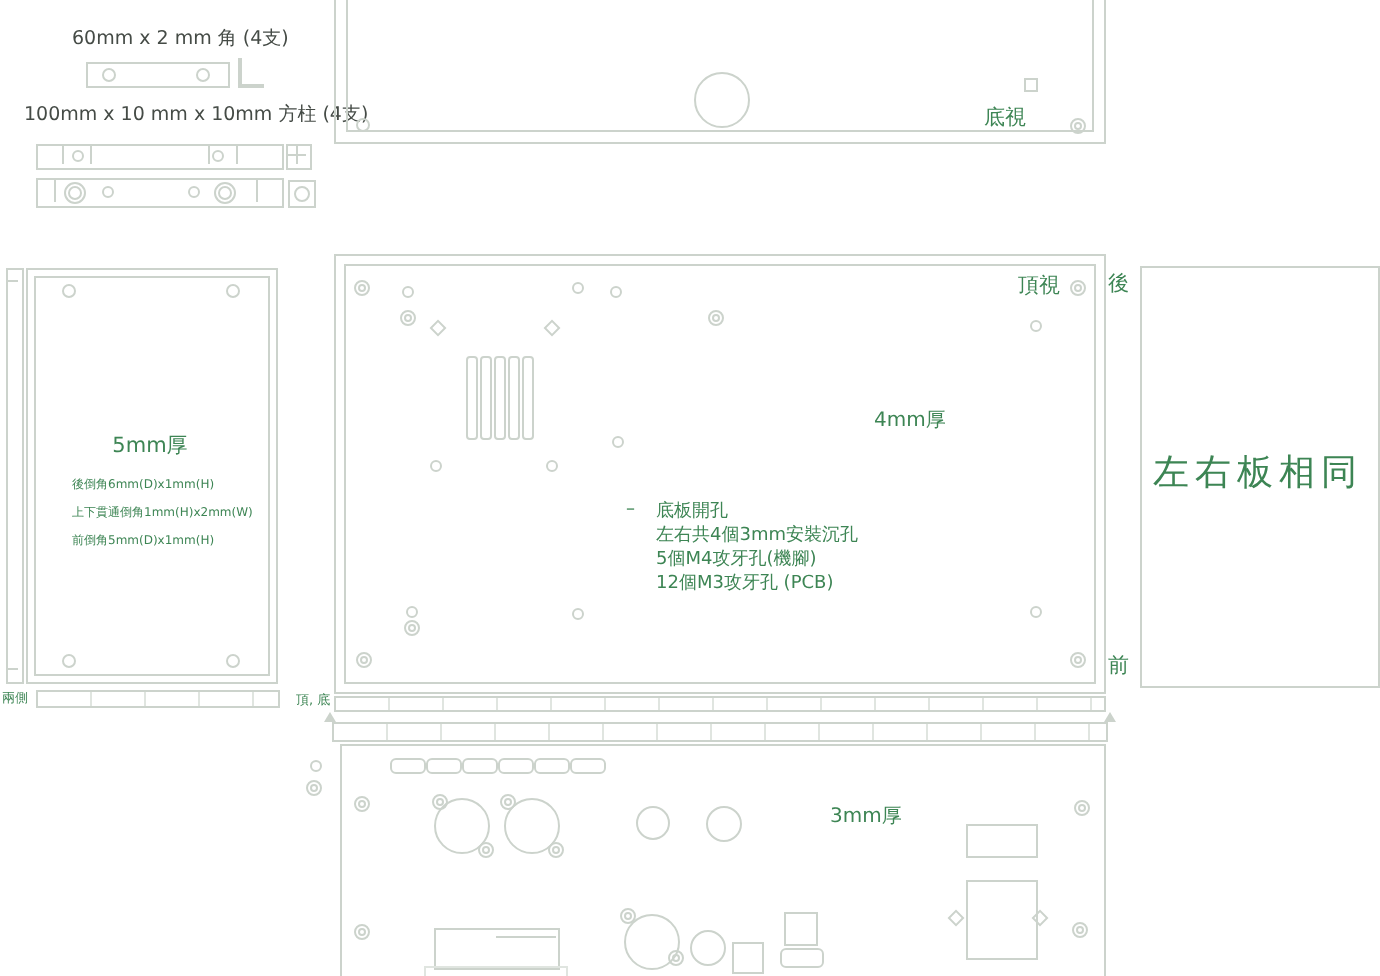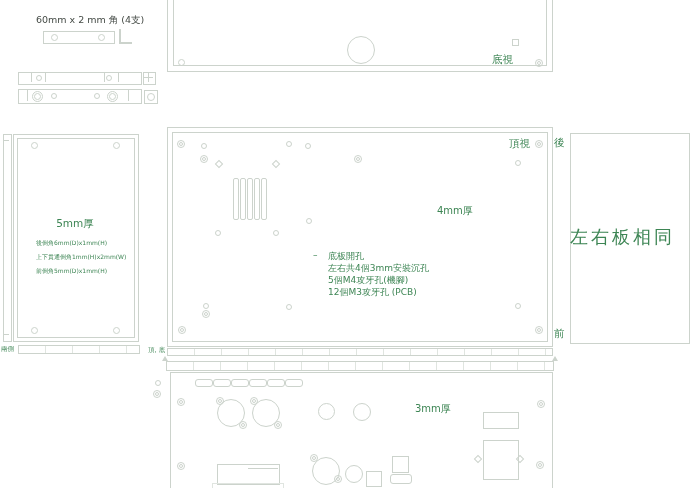--- a/index.html
+++ b/index.html
@@ -42,20 +42,21 @@
 <body>
 
 <div id="canvas">
 
   <div class="t d f95" style="left:36px;top:15px">60mm x 2 mm 角 (4支)</div>
   <div class="rect" style="left:43px;top:31px;width:70px;height:11px"></div>
   <div class="h1" style="left:51px;top:34px;width:5px;height:5px"></div>
   <div class="h1" style="left:98px;top:34px;width:5px;height:5px"></div>
   <div class="lprofile" style="left:119px;top:29px;width:11px;height:13px"></div>
 
+  <div class="t d f95" style="left:12px;top:53px">100mm x 10 mm x 10mm 方柱 (4支)</div>
   <div class="rect" style="left:18px;top:72px;width:122px;height:11px"></div>
   <div class="vline" style="left:31px;top:73px;height:9px"></div>
   <div class="vline" style="left:45px;top:73px;height:9px"></div>
   <div class="vline" style="left:104px;top:73px;height:9px"></div>
   <div class="vline" style="left:118px;top:73px;height:9px"></div>
   <div class="h1" style="left:36px;top:75px;width:4px;height:4px"></div>
   <div class="h1" style="left:106px;top:75px;width:4px;height:4px"></div>
   <div class="rect" style="left:143px;top:72px;width:11px;height:11px"></div>
   <div class="vline" style="left:148px;top:73px;height:9px"></div>
   <div class="hline" style="left:144px;top:77px;width:9px"></div>
@@ -138,21 +139,21 @@
   <div class="t g f105" style="left:554px;top:136px">後</div>
   <div class="t g f105" style="left:554px;top:327px">前</div>
 
   <div class="t g f65" style="left:148px;top:347px">頂, 底</div>
   <div class="strip" style="left:167px;top:348px;width:384px;height:6px"></div>
   <div class="tri" style="left:162px;top:356px"></div>
   <div class="tri" style="left:552px;top:356px"></div>
   <div class="strip" style="left:166px;top:361px;width:386px;height:8px"></div>
 
   <div class="rect" style="left:570px;top:133px;width:118px;height:209px"></div>
-  <div class="t g big ctr" style="left:570px;top:227px;width:100px">左右板相同</div>
+  <div class="t g big ctr" style="left:570px;top:227px;width:118px">左右板相同</div>
 
   <div class="rect" style="left:170px;top:372px;width:381px;height:140px"></div>
 
   <div class="h1" style="left:155px;top:380px;width:4px;height:4px"></div>
   <div class="h2" style="left:153px;top:390px;width:6px;height:6px"></div>
 
   <div class="sl" style="left:195px;top:379px;width:16px;height:6px"></div>
   <div class="sl" style="left:213px;top:379px;width:16px;height:6px"></div>
   <div class="sl" style="left:231px;top:379px;width:16px;height:6px"></div>
   <div class="sl" style="left:249px;top:379px;width:16px;height:6px"></div>

